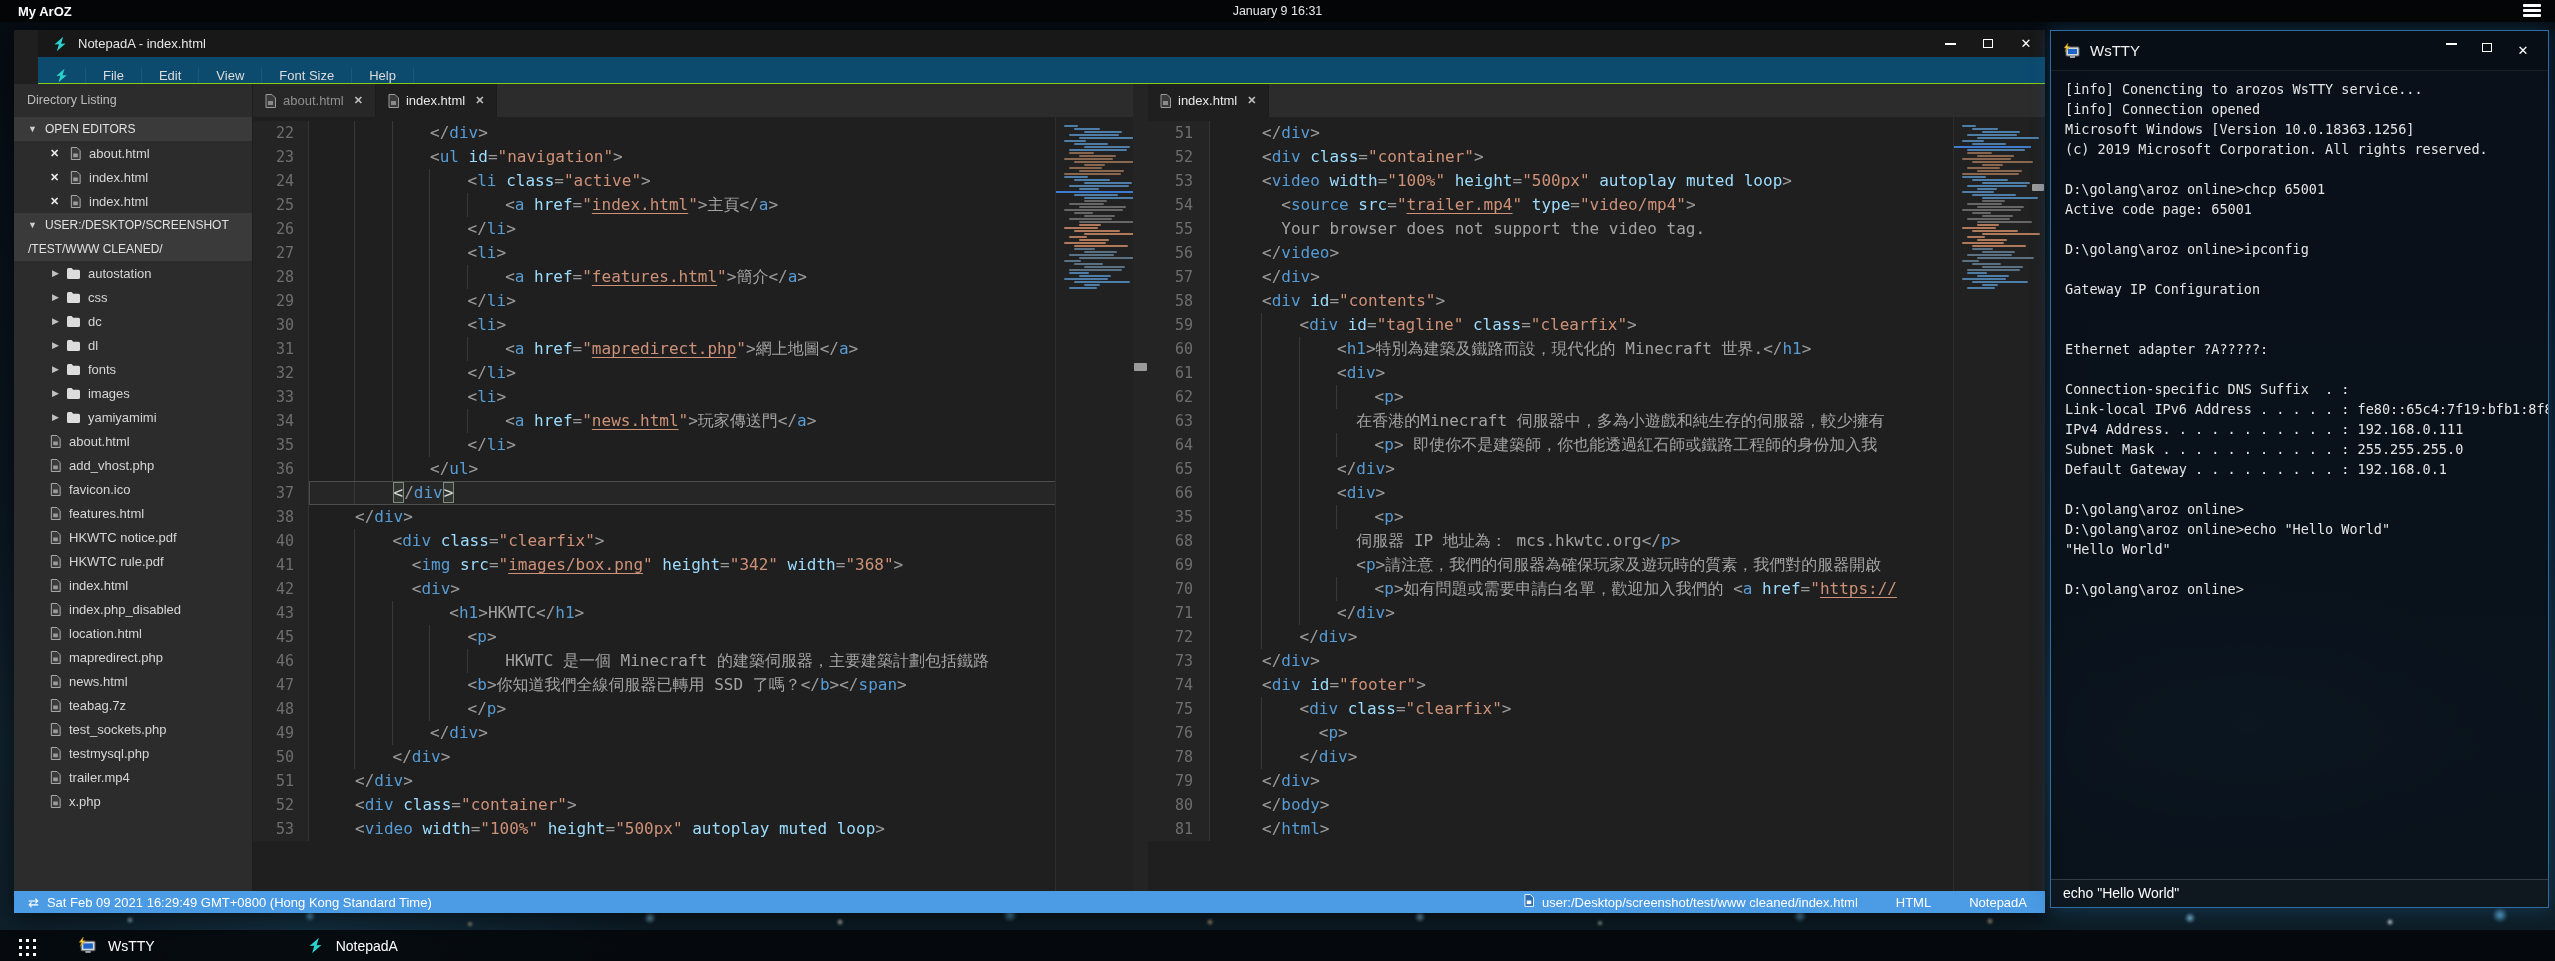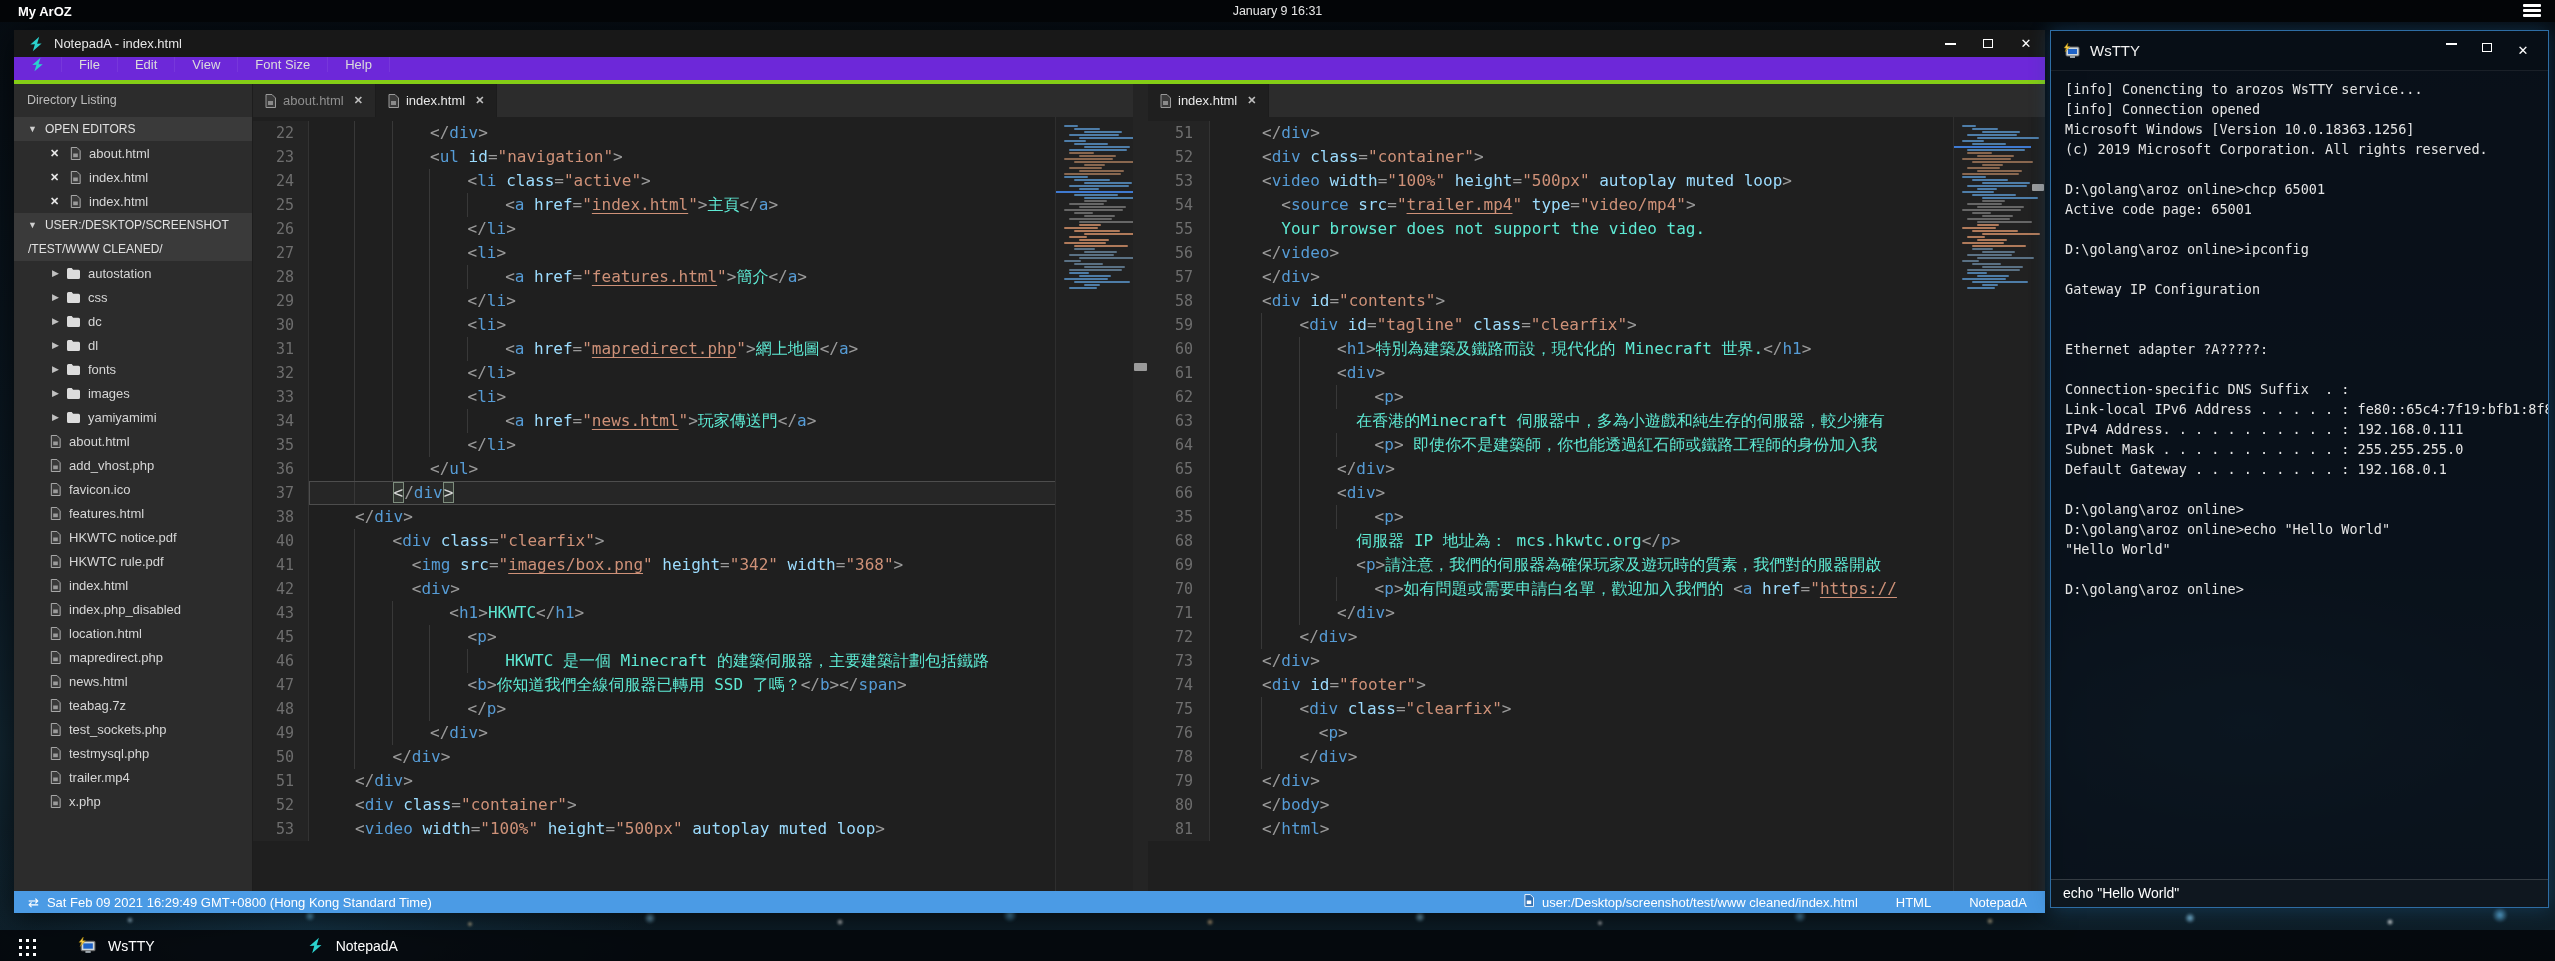--- a/index.html
+++ b/index.html
@@ -32,32 +32,32 @@
   
   .topbar { position:absolute; left:0; top:0; width:2555px; height:22px; background:#030507;
     display:flex; align-items:center; color:#fff; z-index:50; }
   .topbar .brand { font-size:13px; font-weight:bold; margin-left:18px; }
   .topbar .clock { position:absolute; left:0; right:0; text-align:center; font-size:12.5px; color:#e8e8e8; }
   .hamburger { position:absolute; right:14px; top:4px; width:18px; height:14px; cursor:pointer; }
   .hamburger span { display:block; height:2.5px; background:#fff; margin-bottom:2.5px; border-radius:1px; }
 
   
   .np-win { position:absolute; left:14px; top:30px; width:2031px; height:883px;
-    background:#1f1f1f; box-shadow:0 6px 28px rgba(0,0,0,.65); z-index:10; }
+    background:#1f1f1f; box-shadow:0 6px 28px rgba(0,0,0,.65); z-index:10;padding-left:24px; }
   .np-title { height:27px; background:#181818; display:flex; align-items:center; color:#e6e6e6;
     font-size:13px; }
   .np-title .logo { margin:0 10px 0 14px; display:flex; }
   .win-controls { margin-left:auto; display:flex; align-items:center; height:100%; }
   .wc { width:38px; height:100%; display:flex; align-items:center; justify-content:center;
     color:#fff; font-size:13px; cursor:pointer; }
   .wc .box { width:10px; height:9px; border:1.6px solid #fff; }
   .wc .bar { width:11px; height:2px; background:#fff; }
 
-  .np-menubar { height:27px; background:#6d28d9; display:flex; align-items:flex-start;
-    border-bottom:4px solid #84cc16; }
+  .np-menubar { height:27px; background:#0c4a6e; display:flex; align-items:flex-end;
+    border-bottom:1px solid #84cc16; }
   .menu-logo { width:48px; display:flex; align-items:center; justify-content:center;
     border-right:1px solid rgba(255,255,255,.07); }
   .menu-item { padding:0 17px; display:flex; align-items:center; font-size:13px; color:#dcdcdc;
     border-right:1px solid rgba(255,255,255,.07); cursor:pointer; }
 
   .np-main { position:absolute; top:54px; bottom:22px; left:0; right:0; display:flex; }
 
   
   .sidebar { width:239px; background:#2c2c2c; border-right:1px solid #1d1d1d; overflow:hidden;
     color:#d6d6d6; flex:none; }
@@ -92,21 +92,21 @@
     border-right:1px solid #333; background:#242424; }
   .pane.left  .ln { width:56px; padding-right:14px; }
   .pane.right .ln { width:62px; padding-right:16px; }
   .cd { flex:1; overflow:hidden; }
   .pane.left  .cd { padding-left:46px; }
   .pane.right .cd { padding-left:52px; }
   .crow.cur .cd { background:rgba(255,255,255,.035); outline:1px solid #4d4d4d; outline-offset:-1px; }
   .guide { display:inline-block; width:4ch; height:24px; vertical-align:top;
     border-left:1px solid #383838; margin-left:-1px; }
   .tk-p { color:#9a9a9a; } .tk-t { color:#569cd6; } .tk-a { color:#9cdcfe; }
-  .tk-s { color:#ce9178; } .tk-x { color:#5eead4; }
+  .tk-s { color:#ce9178; } .tk-x { color:#a3a3a3; }
   .tk-u { color:#ce9178; text-decoration:underline; text-underline-offset:3px; }
   .tk-b { color:#d8d8d8; border:1px solid #7d8d7d; background:rgba(120,150,120,.15); }
 
   .minimap { position:absolute; top:33px; bottom:0; right:0; width:78px; background:#212121;
     border-left:1px solid #2e2e2e; cursor:pointer; }
   .mm-code { margin:8px 4px 0 6px; }
   .mm-row { height:2px; margin-bottom:1px; border-radius:1px; }
   .mm-line { position:absolute; left:0; right:0; height:2px; background:#3f7ad1; }
   .splitter { width:15px; flex:none; background:#242424; position:relative; cursor:col-resize; }
   .grip { position:absolute; width:13px; height:8px; background:#9a9a9a; border-radius:1px; }

